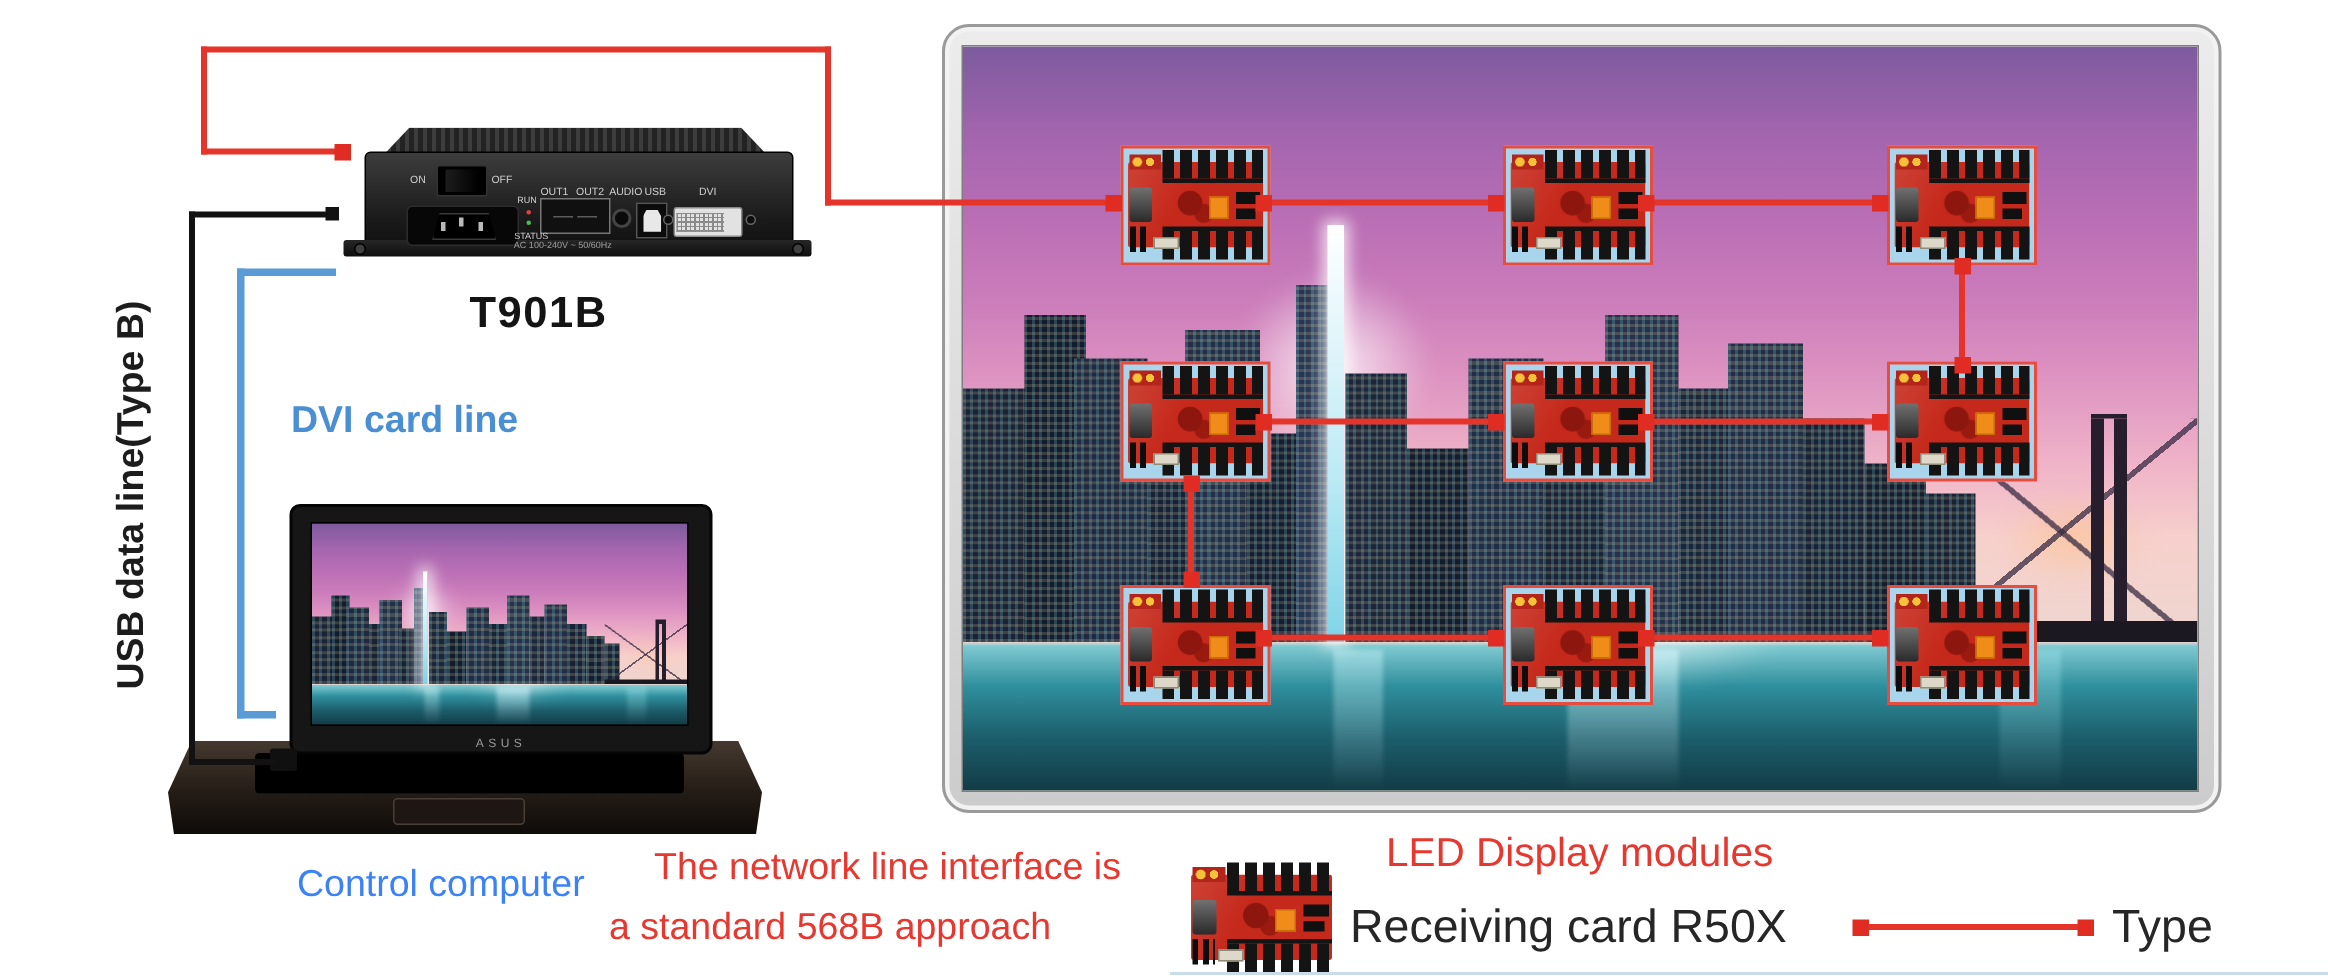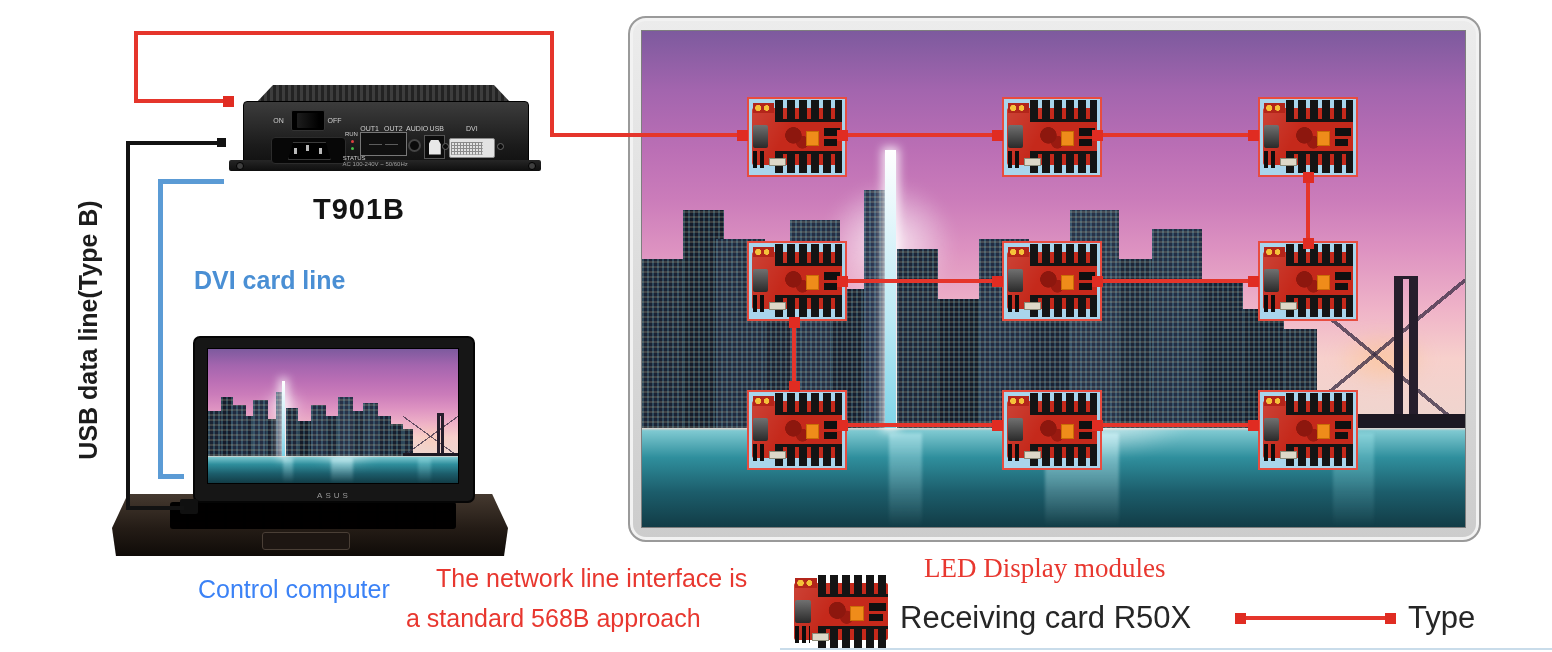--- a/index.html
+++ b/index.html
@@ -11,21 +11,21 @@
   .joint{position:absolute;width:11px;height:11px;}
 
   
   .t-usb{position:absolute;left:88px;top:330px;transform:translate(-50%,-50%) rotate(-90deg);
          white-space:nowrap;font-weight:bold;font-size:25px;color:#1c1c1c;}
   .t-t901b{position:absolute;left:313px;top:193px;font-weight:bold;font-size:29px;color:#141414;letter-spacing:1px;}
   .t-dvi{position:absolute;left:194px;top:266px;font-weight:bold;font-size:25px;}
   .t-cc{position:absolute;left:198px;top:575px;font-size:25px;}
   .t-note1{position:absolute;left:406px;top:564px;font-size:25px;margin-left:30px;}
   .t-note2{position:absolute;left:406px;top:604px;font-size:25px;}
-  .t-led{position:absolute;left:924px;top:553px;font-size:27px;font-family:Liberation Serif, serif;}
+  .t-led{position:absolute;left:924px;top:553px;font-size:27px;}
   .t-rc{position:absolute;left:900px;top:600px;font-size:31px;color:#262626;}
   .t-cablelbl{position:absolute;left:1408px;top:600px;font-size:31px;color:#262626;}
 
   
   .ctl-top{position:absolute;left:255px;top:85px;width:257px;height:19px;
            background:repeating-linear-gradient(90deg,#232323 0 3px,#3d3d3d 3px 6px);
            clip-path:polygon(0 100%,7% 0,93% 0,100% 100%);}
   .ctl-body{position:absolute;left:243px;top:101px;width:284px;height:64px;border-radius:4px;
             background:linear-gradient(180deg,#3c3c3c,#1a1a1a 70%,#101010);border:1px solid #000;}
   .ctl-flange{position:absolute;left:229px;top:160px;width:312px;height:11px;border-radius:2px;

